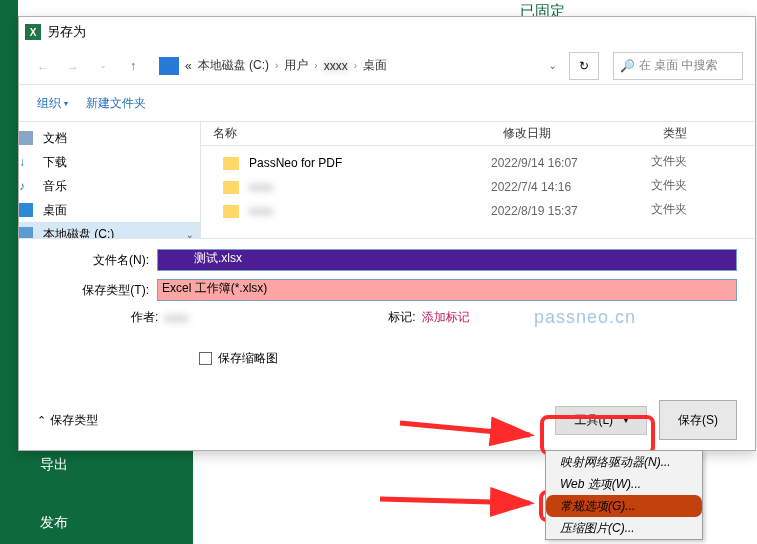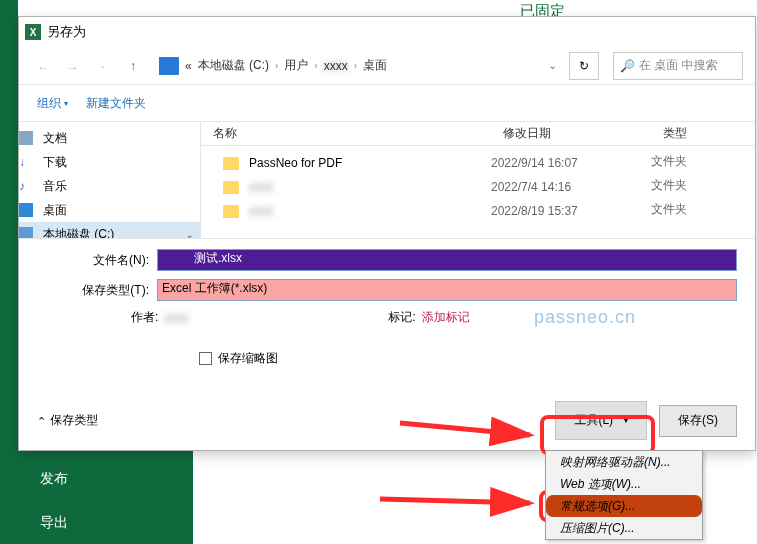--- a/index.html
+++ b/index.html
@@ -66,23 +66,23 @@
     .chk-row { padding-left: 162px; margin-top: 24px; display: flex; align-items: center; gap: 6px; }
     .chk { width: 13px; height: 13px; border: 1px solid #666; display: inline-block; }
     
     
     .footer { position: absolute; bottom: 10px; left: 0; right: 0; display: flex; align-items: center; padding: 0 18px; }
     .hide-folders { display: flex; align-items: center; gap: 4px; }
     .hide-folders .caret::before { content: "⌃"; font-size: 11px; }
     .hide-folders .caret { transform: rotate(0deg); display:inline-block; }
     .footer-spacer { flex: 1; }
     
-    .tools-btn { height: 39px; padding: 0 16px 0 18px; border: 1px solid #c4c4c4; background: #e1e1e1; display: flex; align-items: center; gap: 6px; position: relative; }
+    .tools-btn { height: 29px; padding: 0 16px 0 18px; border: 1px solid #c4c4c4; background: #e1e1e1; display: flex; align-items: center; gap: 6px; position: relative; }
     .tools-btn .dd-arrow { font-size: 8px; margin-left: 3px; }
-    .save-btn { height: 32px; padding: 8px 18px; border: 1px solid #adadad; background: #e8e8e8; margin-left: 12px; display: flex; align-items: center; }
+    .save-btn { height: 40px; padding: 8px 18px; border: 1px solid #adadad; background: #e8e8e8; margin-left: 12px; display: flex; align-items: center; }
     
     
     .dropdown { position: absolute; left: 545px; top: 450px; width: 158px; background: #f2f2f2; border: 1px solid #a0a0a0; box-shadow: 2px 2px 4px rgba(0,0,0,0.2); z-index: 10; font-style: italic; }
     .dd-item { height: 22px; display: flex; align-items: center; padding: 0 14px; }
     .dd-item.hl { background: #c2410c; border-radius: 7px; }
     
     
     .redbox { position: absolute; border: 4px solid #ff2a2a; border-radius: 8px; pointer-events: none; }
     .rb1 { left: 540px; top: 415px; width: 115px; height: 40px; }
     .rb2 { left: 539px; top: 490px; width: 164px; height: 32px; }
@@ -90,22 +90,22 @@
     
     .arrow { position: absolute; pointer-events: none; }
     .arrow svg { overflow: visible; }
     .watermark { position: absolute; left: 515px; top: 290px; color: #8fb8da; font-size: 18px; font-family: Arial; letter-spacing: 1px; opacity: 0.8; }
   </style>
 </head>
 <body>
 
 <div class="excel-bg"></div>
 <div class="excel-bg-menu">
+  <div class="excel-menu-item" style="margin-top:6px;">导出</div>
   <div class="excel-menu-item" style="margin-top:20px;">发布</div>
-  <div class="excel-menu-item" style="margin-top:6px;">导出</div>
 </div>
 <div class="excel-top-text">已固定</div>
 
 <div class="dialog">
 
   <div class="titlebar">
     <div class="excel-icon">X</div>
     <span>另存为</span>
   </div>
 

